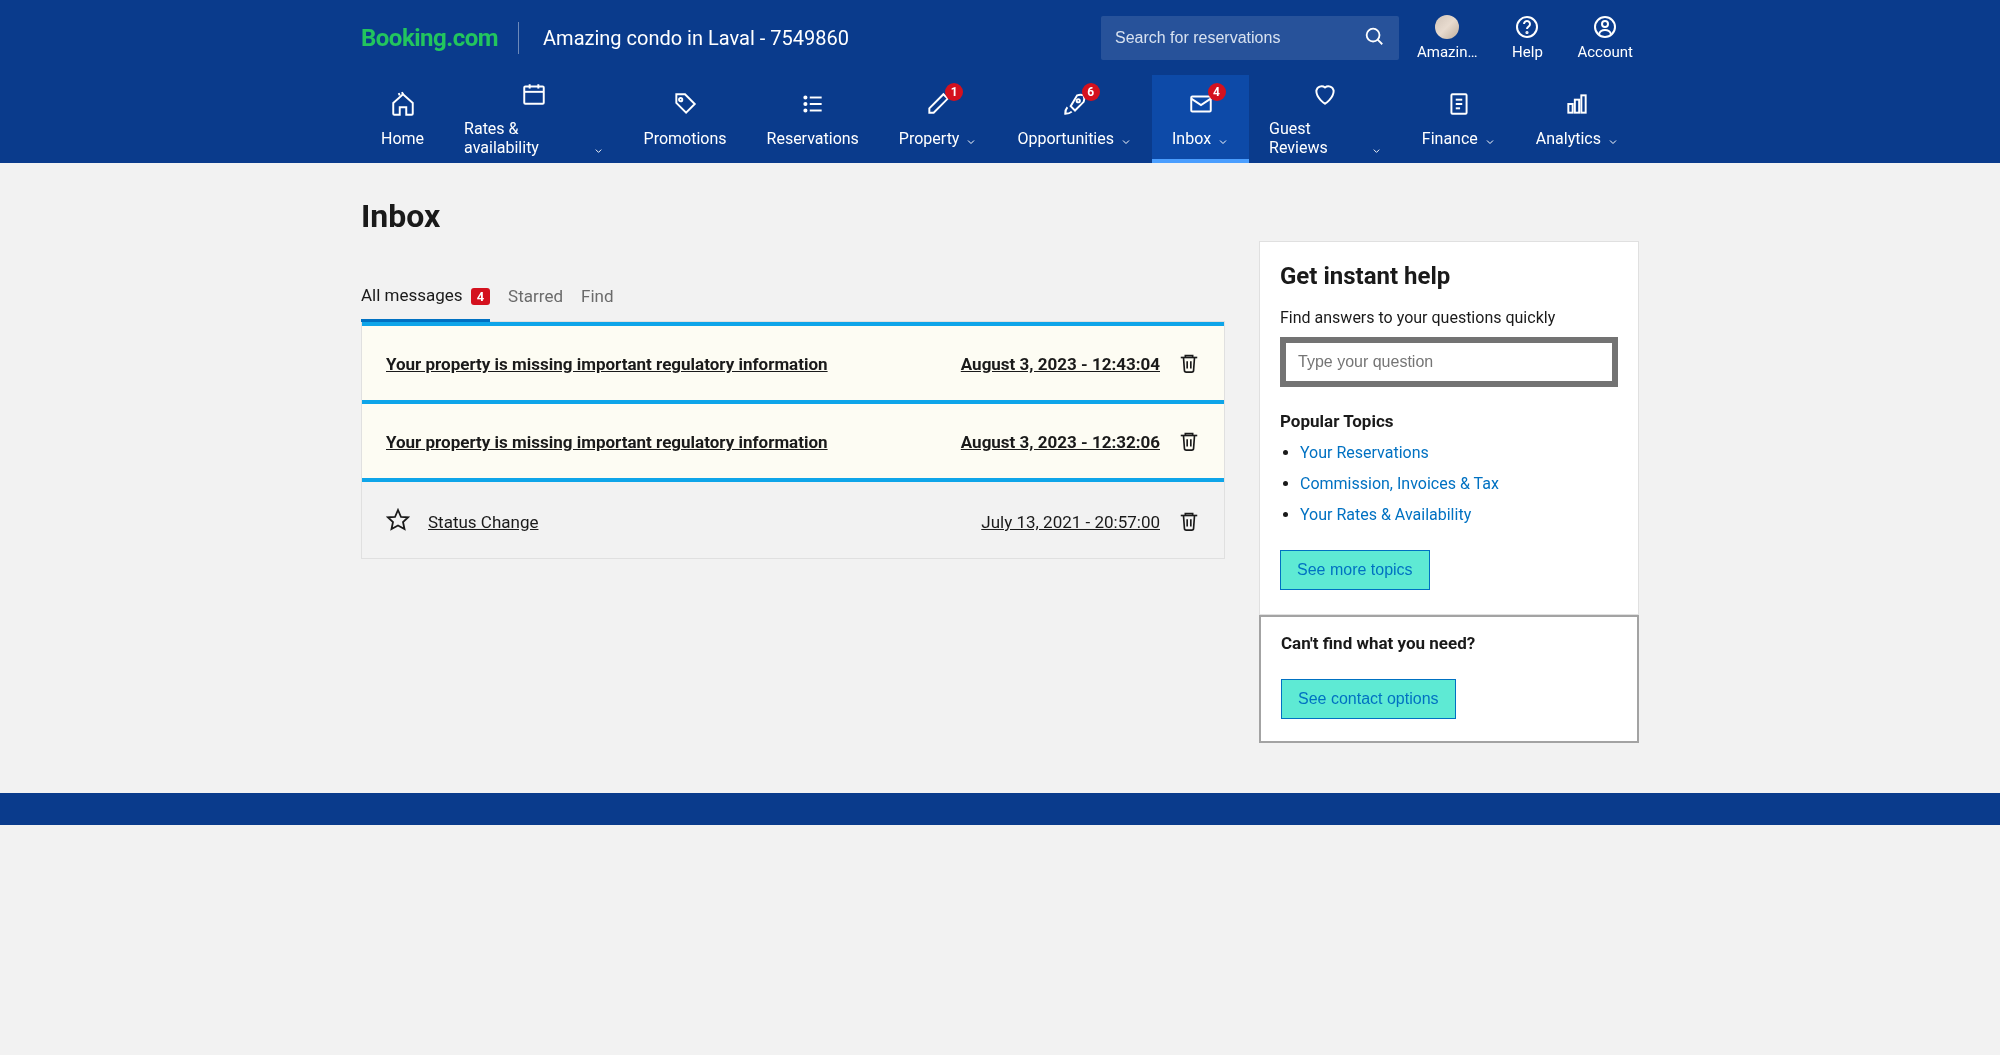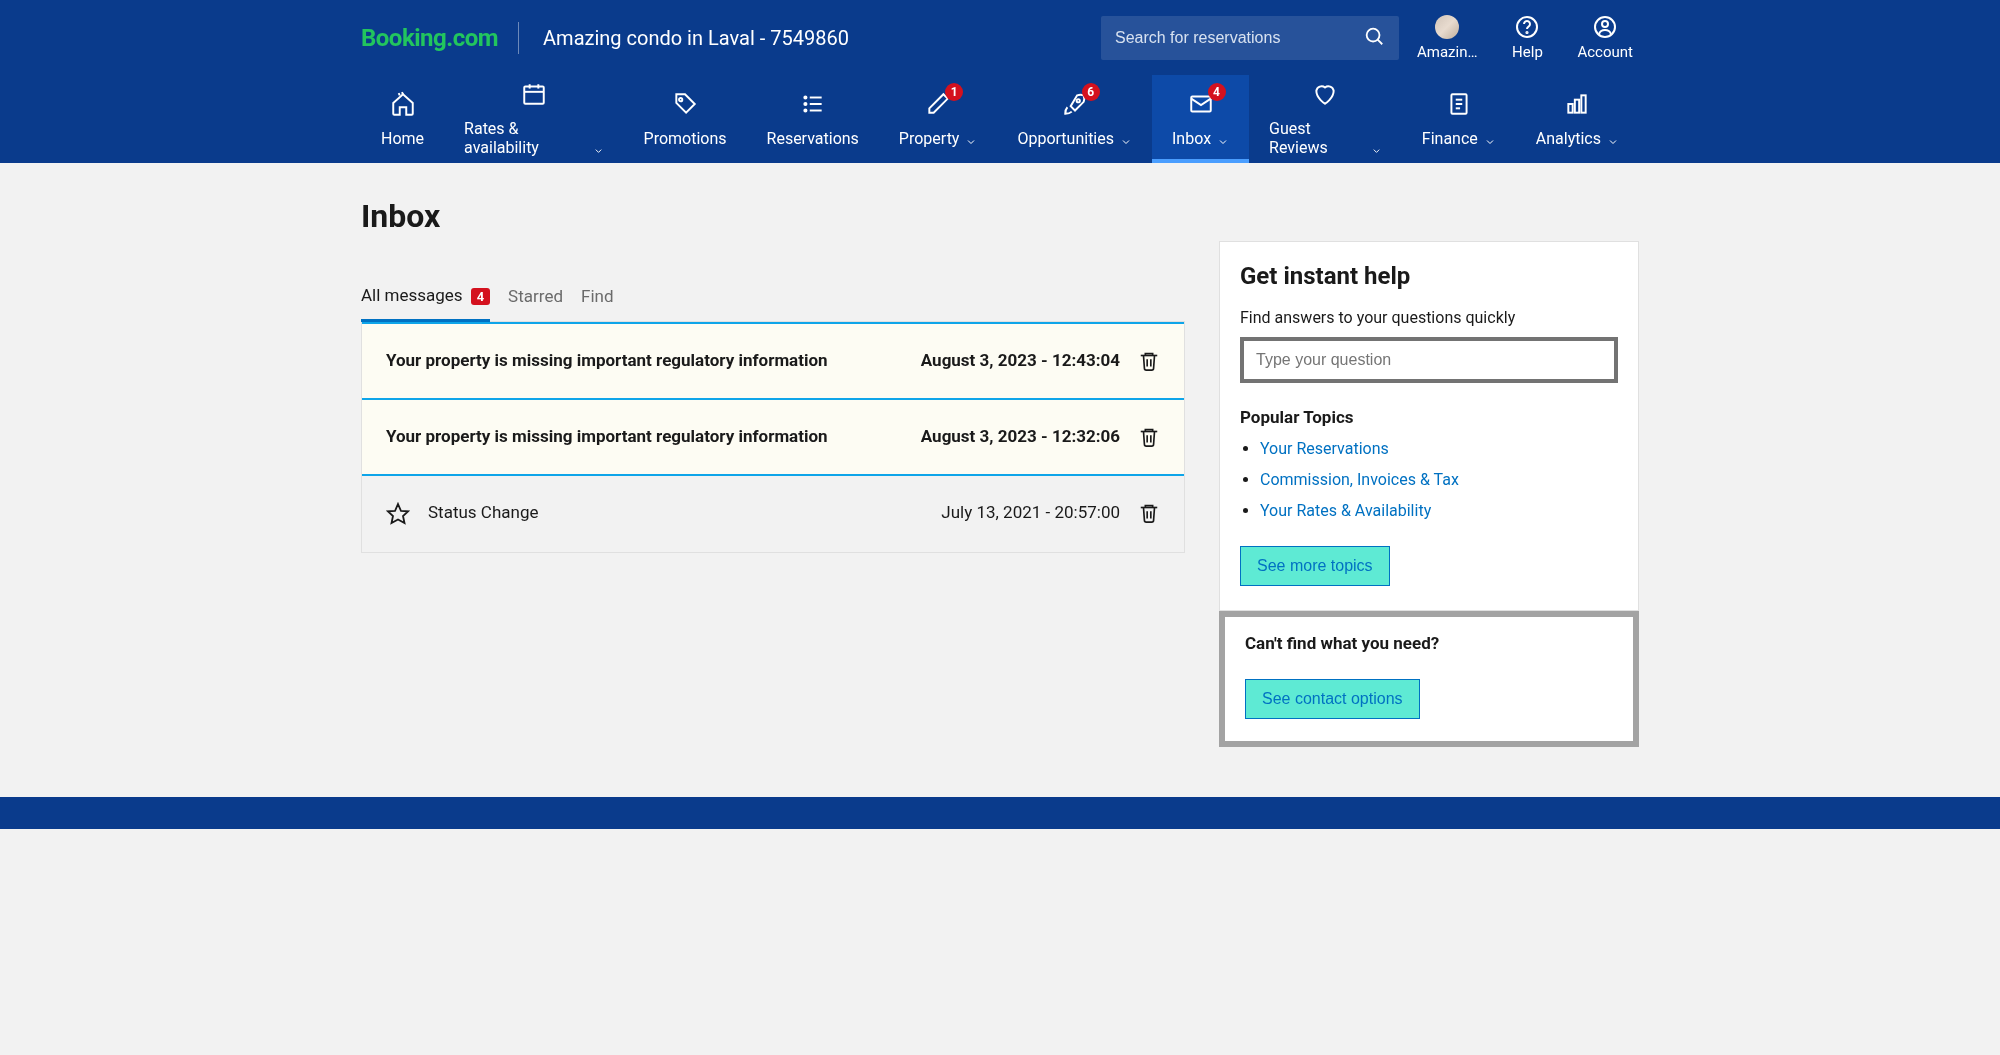--- a/index.html
+++ b/index.html
@@ -32,41 +32,41 @@
   .content { max-width: 1310px; margin: 0 auto; padding: 34px 16px 50px 16px; display: flex; gap: 34px; align-items: flex-start; }
   .main-col { flex: 1; }
   .page-title { font-size: 32px; font-weight: 700; margin-bottom: 40px; }
 
   .tabs { display: flex; align-items: center; gap: 18px; border-bottom: 1px solid #e0e0e0; }
   .tab { padding: 10px 0 14px 0; font-size: 17px; color: #6b6b6b; cursor: pointer; display: flex; align-items: flex-end; gap: 8px; }
   .tab.active { color: #1a1a1a; border-bottom: 3px solid #0071c2; margin-bottom: -1px; }
   .tab .count-badge { background: #d4111e; color: #fff; font-size: 13px; font-weight: 700; padding: 1px 6px; border-radius: 3px; }
 
   .msg-list { border: 1px solid #e0e0e0; border-top: none; }
-  .msg-row { display: flex; align-items: flex-start; padding: 26px 24px; border-top: 2px solid #0ea5e9; gap: 18px; cursor: pointer; }
+  .msg-row { display: flex; align-items: flex-end; padding: 26px 24px; border-top: 4px solid #0ea5e9; gap: 18px; cursor: pointer; text-decoration: underline; }
   .msg-row.unread { background: #fdfcf3; }
   .msg-row .star { width: 24px; height: 24px; stroke: #1a1a1a; fill: none; flex-shrink: 0; }
   .msg-subject { flex: 1; font-size: 17px; }
   .msg-row.unread .msg-subject { font-weight: 700; }
   .msg-date { font-size: 17px; color: #1a1a1a; }
   .msg-row.unread .msg-date { font-weight: 700; }
   .trash { width: 22px; height: 22px; stroke: #1a1a1a; fill: none; cursor: pointer; flex-shrink: 0; }
 
-  .side-col { width: 420px; background: #fff; border: 1px solid #e0e0e0; padding: 20px 0 0 0; margin-top: 44px; }
+  .side-col { width: 380px; background: #fff; border: 1px solid #e0e0e0; padding: 20px 0 0 0; margin-top: 44px; }
   .side-inner { padding: 0 20px; }
   .side-title { font-size: 24px; font-weight: 700; margin-bottom: 18px; }
   .side-sub { font-size: 16px; margin-bottom: 10px; }
-  .side-input { width: 100%; border: 4px solid #737373; padding: 10px 12px; font-size: 16px; outline: none; }
+  .side-input { width: 100%; border: 6px solid #737373; padding: 10px 12px; font-size: 16px; outline: none; }
   .side-h4 { font-size: 17px; font-weight: 700; margin-top: 24px; margin-bottom: 12px; }
   .side-list { list-style: disc; padding-left: 20px; }
   .side-list li { margin: 12px 0; }
   .side-list a { color: #0071c2; font-size: 16px; text-decoration: none; cursor: pointer; }
   .outline-btn { display: inline-block; border: 1px solid #0071c2; color: #0071c2; background: #5eead4; padding: 10px 16px; font-size: 16px; margin-top: 14px; cursor: pointer; }
   .side-sep { border-top: 1px solid #e0e0e0; margin: 24px 0 0 0; }
-  .highlight-box { border: 6px solid #a3a3a3; margin: 0 -1px -1px -1px; padding: 16px 20px 22px 20px; }
+  .highlight-box { border: 2px solid #a3a3a3; margin: 0 -1px -1px -1px; padding: 16px 20px 22px 20px; }
 
   .footer { background: #0a3b8c; height: 32px; }
 </style>
 </head>
 <body>
 
 <div class="topbar">
   <div class="topbar-inner">
     <div class="logo">
       <span class="logo-text">Booking.com</span>

